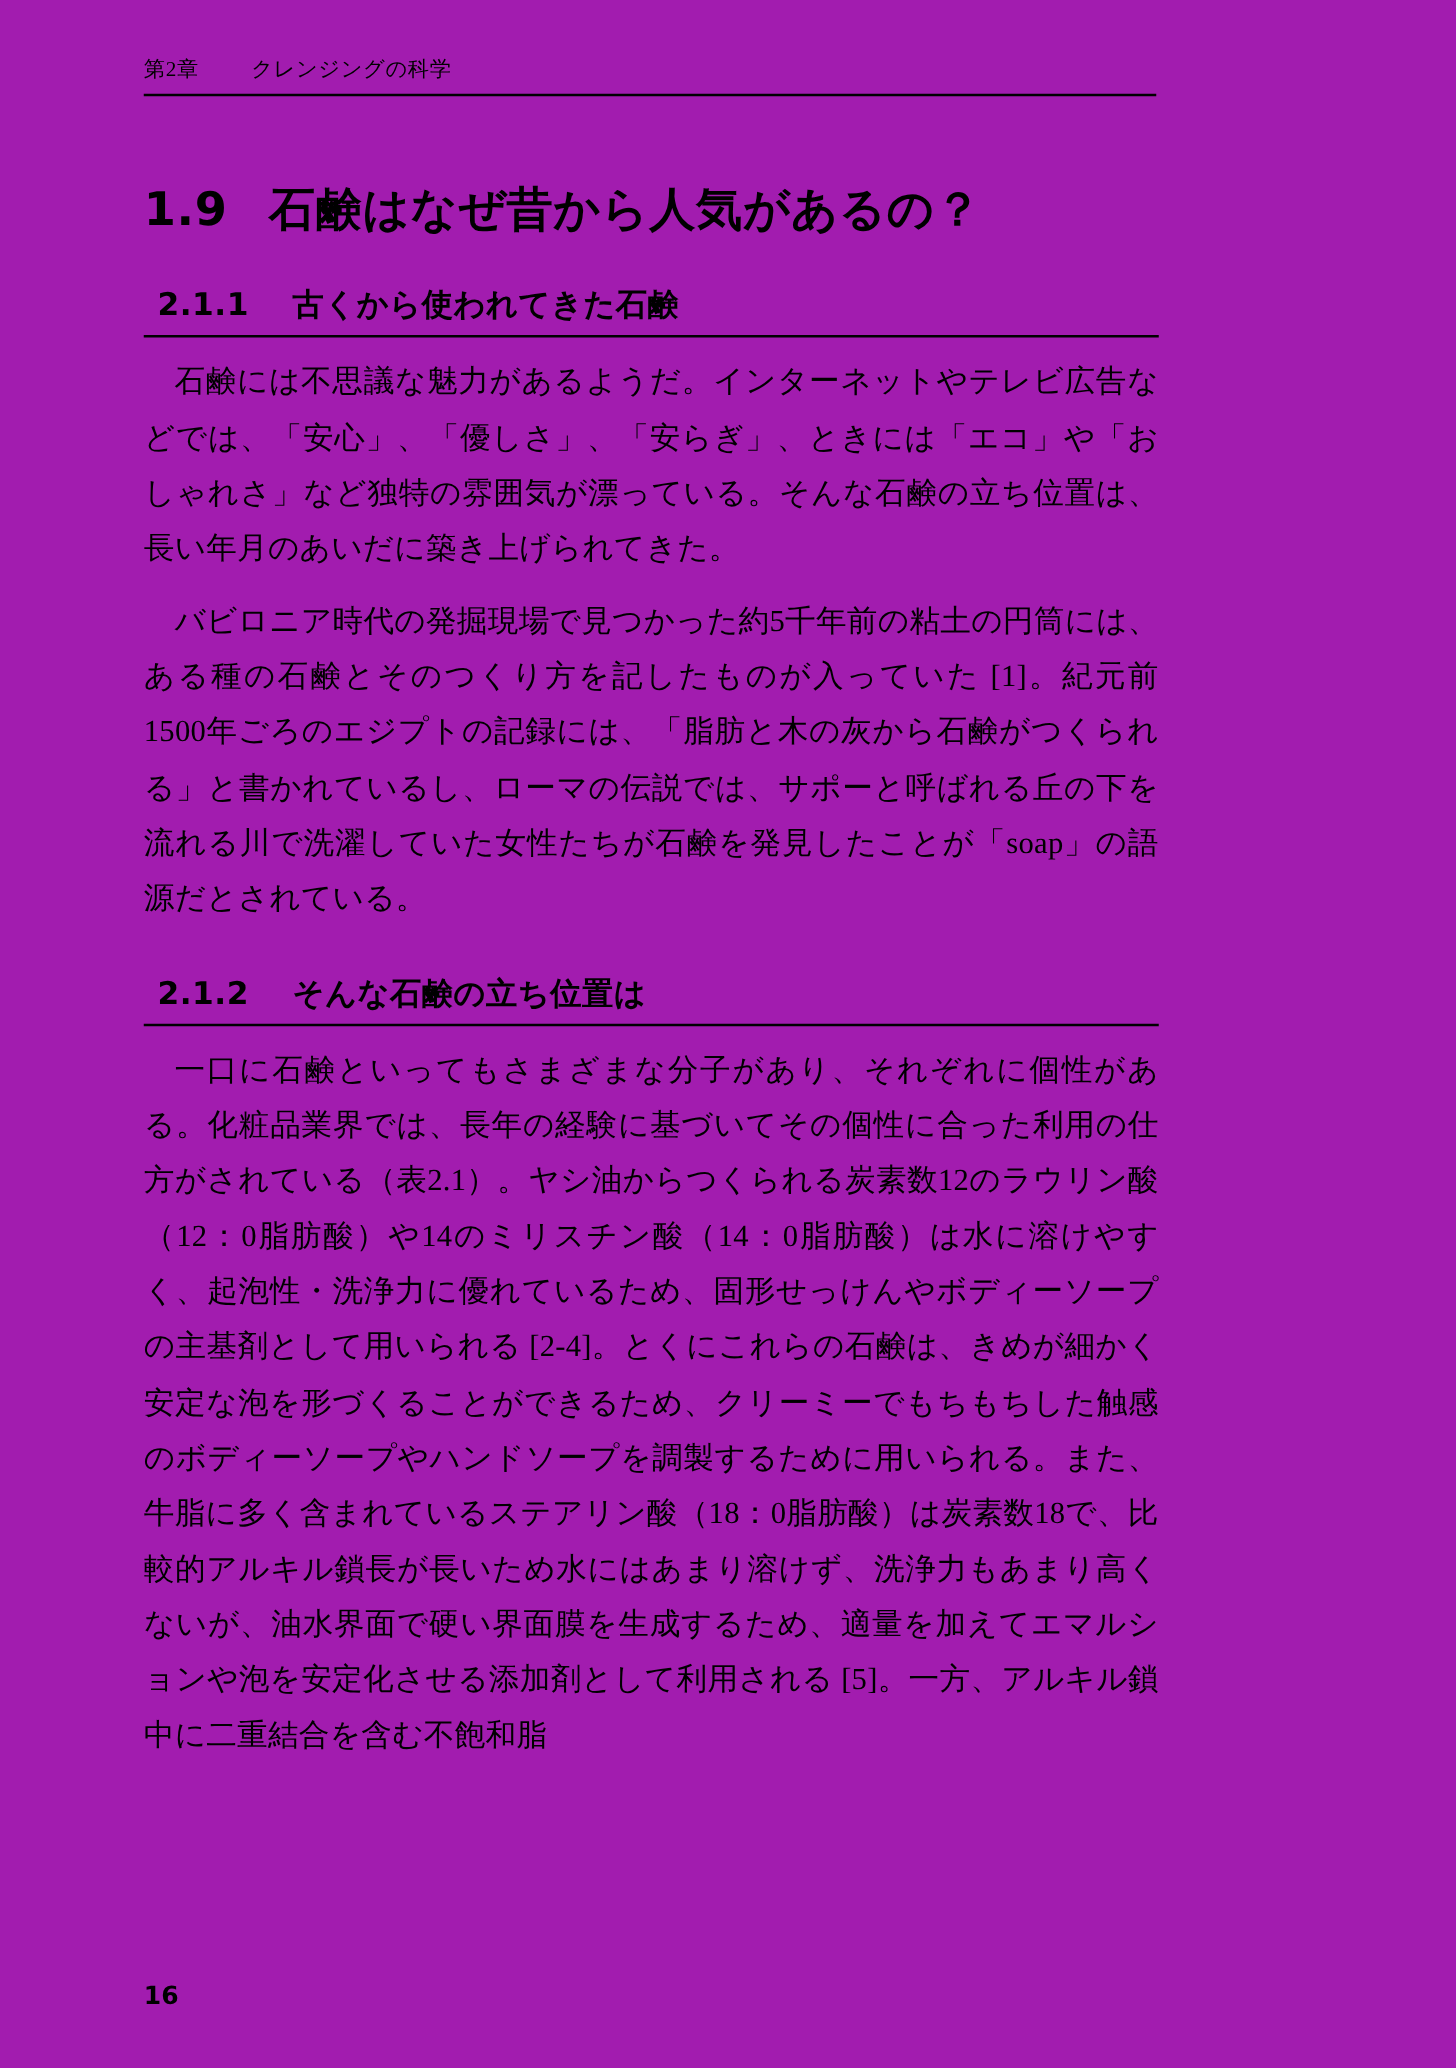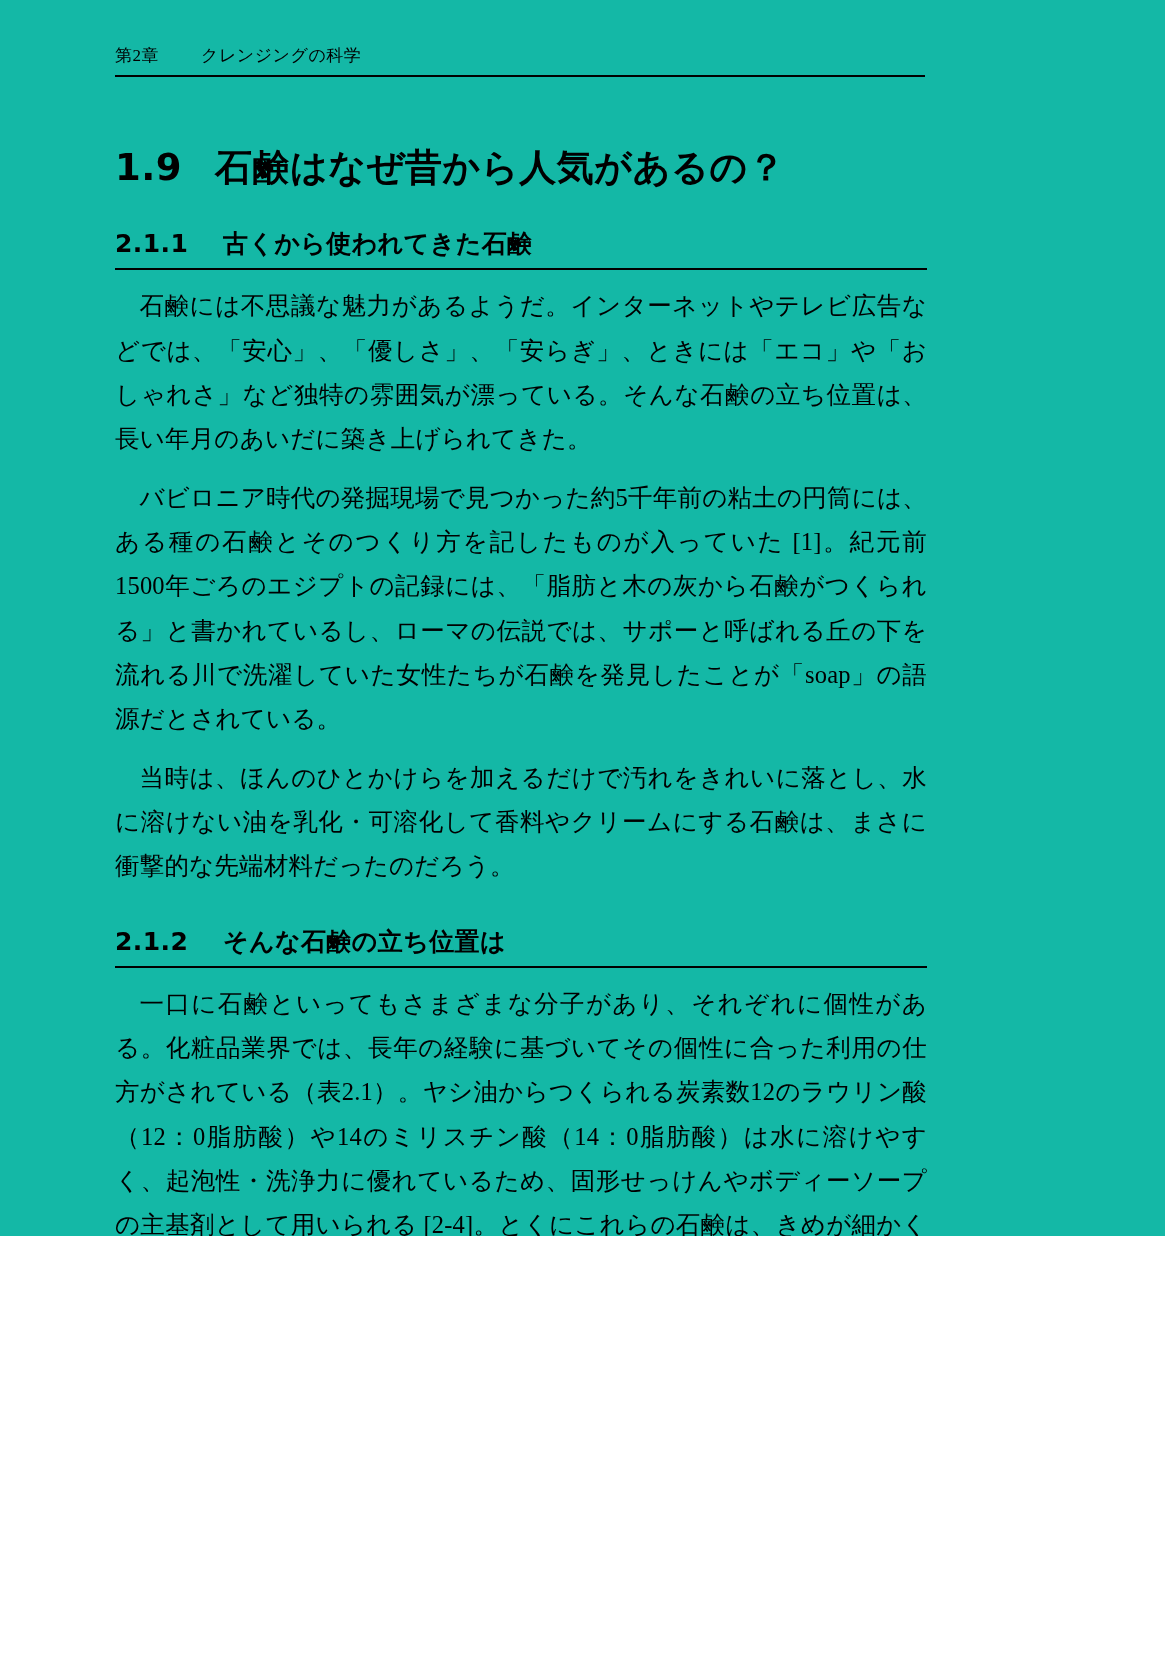--- a/index.html
+++ b/index.html
@@ -7,23 +7,23 @@
     padding: 0;
     background: #ffffff;
   }
   body {
     font-family: "Liberation Serif", "DejaVu Serif", serif;
     color: #000000;
   }
   .page {
     position: relative;
     width: 1165px;
-    height: 1236px;
+    height: 1654px;
     margin: 0 auto;
-    background: #14b8a6;
+    background: #a21caf;
     box-sizing: border-box;
     overflow: hidden;
   }
 
   
   .running-head {
     position: absolute;
     left: 115px;
     top: 44px;
     width: 810px;
@@ -72,20 +72,21 @@
     font-size: 25px;
     font-weight: bold;
     margin: 36px 0 0 0;
     padding: 0 0 8px 0;
     border-bottom: 2px solid #000;
     letter-spacing: 0.4px;
   }
   h2.subsection-title .num {
     display: inline-block;
     min-width: 108px;
+    margin-left: 11px;
   }
 
   p.body-par {
     font-size: 24.5px;
     line-height: 1.81;
     margin: 14px 0 0 0;
     text-align: justify;
     text-justify: inter-character;
     text-indent: 1em;
     letter-spacing: 0.2px;
@@ -119,21 +120,20 @@
     <h1 class="section-title">
       <span class="num">1.9</span><span>石鹸はなぜ昔から人気があるの？</span>
     </h1>
 
     <h2 class="subsection-title">
       <span class="num">2.1.1</span><span>古くから使われてきた石鹸</span>
     </h2>
 
     <p class="body-par first-after-heading">石鹸には不思議な魅力があるようだ。インターネットやテレビ広告などでは、「安心」、「優しさ」、「安らぎ」、ときには「エコ」や「おしゃれさ」など独特の雰囲気が漂っている。そんな石鹸の立ち位置は、長い年月のあいだに築き上げられてきた。</p>
     <p class="body-par">バビロニア時代の発掘現場で見つかった約5千年前の粘土の円筒には、ある種の石鹸とそのつくり方を記したものが入っていた [1]。紀元前1500年ごろのエジプトの記録には、「脂肪と木の灰から石鹸がつくられる」と書かれているし、ローマの伝説では、サポーと呼ばれる丘の下を流れる川で洗濯していた女性たちが石鹸を発見したことが「soap」の語源だとされている。</p>
-    <p class="body-par">当時は、ほんのひとかけらを加えるだけで汚れをきれいに落とし、水に溶けない油を乳化・可溶化して香料やクリームにする石鹸は、まさに衝撃的な先端材料だったのだろう。</p>
 
     <h2 class="subsection-title">
       <span class="num">2.1.2</span><span>そんな石鹸の立ち位置は</span>
     </h2>
 
     <p class="body-par first-after-heading">一口に石鹸といってもさまざまな分子があり、それぞれに個性がある。化粧品業界では、長年の経験に基づいてその個性に合った利用の仕方がされている（表2.1）。ヤシ油からつくられる炭素数12のラウリン酸（12：0脂肪酸）や14のミリスチン酸（14：0脂肪酸）は水に溶けやすく、起泡性・洗浄力に優れているため、固形せっけんやボディーソープの主基剤として用いられる [2-4]。とくにこれらの石鹸は、きめが細かく安定な泡を形づくることができるため、クリーミーでもちもちした触感のボディーソープやハンドソープを調製するために用いられる。また、牛脂に多く含まれているステアリン酸（18：0脂肪酸）は炭素数18で、比較的アルキル鎖長が長いため水にはあまり溶けず、洗浄力もあまり高くないが、油水界面で硬い界面膜を生成するため、適量を加えてエマルションや泡を安定化させる添加剤として利用される [5]。一方、アルキル鎖中に二重結合を含む不飽和脂</p>
 
   </div>
 
   <div class="folio">16</div>

